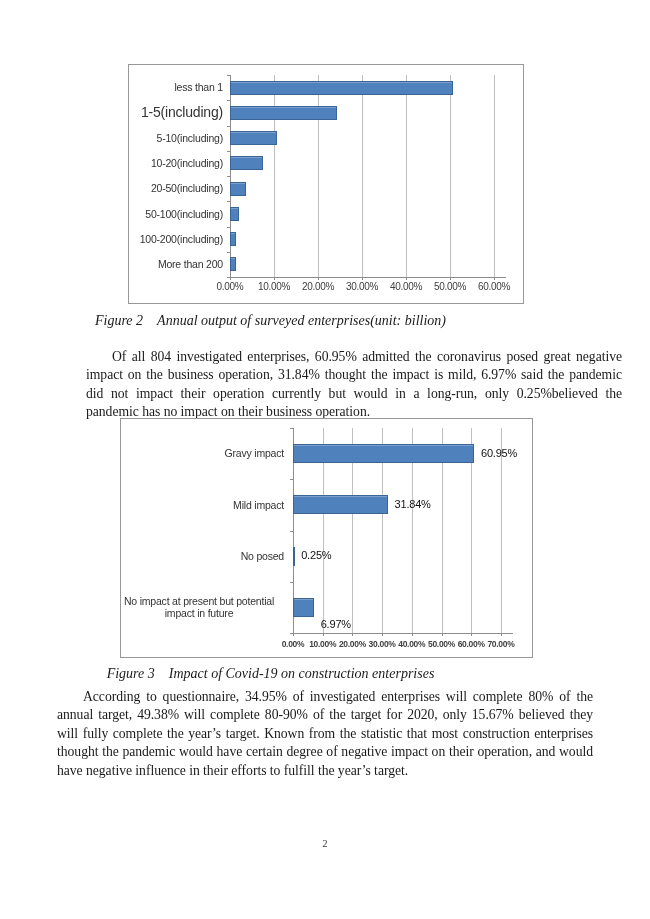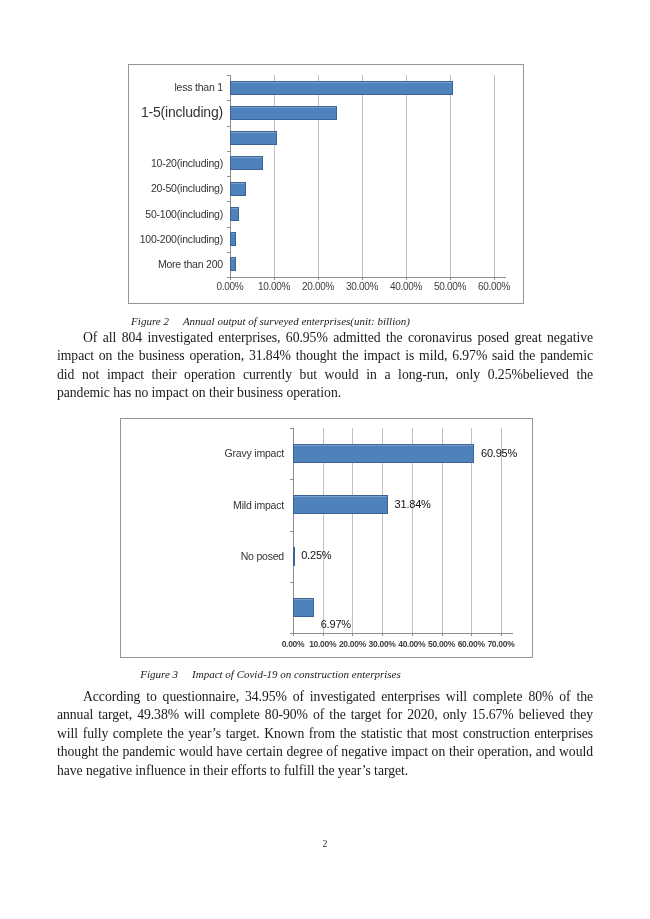--- a/index.html
+++ b/index.html
@@ -6,25 +6,25 @@
   .page {
     position:relative; width:650px; height:919px; background:#ffffff;
     font-family:"Liberation Serif", serif; color:#1a1a1a; overflow:hidden;
   }
   
   .body-text {
     position:absolute; left:57px; width:536px; margin:0;
     font-size:13.7px; line-height:18.4px; text-align:justify;
     text-indent:26px; letter-spacing:-0.05px;
   }
-  #para1 { top:329px; }
+  #para1 { top:348px;margin-left:29px; }
   #para2 { top:688px; }
   .caption {
     position:absolute; left:0; width:541px; text-align:center;
-    font-style:italic; font-size:11px; line-height:18px;
+    font-style:italic; font-size:14px; line-height:18px;
   }
   #cap2 { top:312px; }
   #cap3 { top:665px; }
   .cap-label { margin-right:14px; }
   .page-number {
     position:absolute; top:838px; left:0; width:650px; text-align:center;
     font-size:10px; color:#333;
   }
   
   .chart-box {
@@ -91,20 +91,21 @@
       <div class="cattick" style="left: 98px; top: 111px;"></div>
       <div class="cattick" style="left: 98px; top: 136.25px;"></div>
       <div class="cattick" style="left: 98px; top: 161.5px;"></div>
       <div class="cattick" style="left: 98px; top: 186.75px;"></div>
       <div class="cattick" style="left: 98px; top: 212px;"></div>
       <div class="bar" style="left: 101px; width: 222.64px; top: 15.625px; height: 14px;"></div>
       <div class="cat cat-0" style="right: 300px; width: 95px; top: 0.625px; font-size: 10.5px;">less than 1</div>
       <div class="bar" style="left: 101px; width: 106.92px; top: 40.875px; height: 14px;"></div>
       <div class="cat cat-1" style="right: 300px; width: 95px; top: 25.875px; font-size: 14px;">1-5(including)</div>
       <div class="bar" style="left: 101px; width: 46.64px; top: 66.125px; height: 14px;"></div>
+      <div class="cat cat-2" style="right: 300px; width: 95px; top: 51.125px; font-size: 10.5px;">5-10(including)</div>
       <div class="bar" style="left: 101px; width: 33px; top: 91.375px; height: 14px;"></div>
       <div class="cat cat-3" style="right: 300px; width: 95px; top: 76.375px; font-size: 10.5px;">10-20(including)</div>
       <div class="bar" style="left: 101px; width: 15.84px; top: 116.625px; height: 14px;"></div>
       <div class="cat cat-4" style="right: 300px; width: 95px; top: 101.625px; font-size: 10.5px;">20-50(including)</div>
       <div class="bar" style="left: 101px; width: 9.24px; top: 141.875px; height: 14px;"></div>
       <div class="cat cat-5" style="right: 300px; width: 95px; top: 126.875px; font-size: 10.5px;">50-100(including)</div>
       <div class="bar" style="left: 101px; width: 6.16px; top: 167.125px; height: 14px;"></div>
       <div class="cat cat-6" style="right: 300px; width: 95px; top: 152.125px; font-size: 10.5px;">100-200(including)</div>
       <div class="bar" style="left: 101px; width: 6.16px; top: 192.375px; height: 14px;"></div>
       <div class="cat cat-7" style="right: 300px; width: 95px; top: 177.375px; font-size: 10.5px;">More than 200</div>
@@ -150,20 +151,21 @@
       <div class="bar" style="left: 172px; width: 181.022px; top: 25.125px; height: 19px;"></div>
       <div class="cat cat-0" style="right: 248px; width: 170px; top: 12.625px; font-size: 10.5px;">Gravy impact</div>
       <div class="datalabel" style="left: 360.022px; top: 27.625px; text-align: right;">60.95%</div>
       <div class="bar" style="left: 172px; width: 94.5648px; top: 76.375px; height: 19px;"></div>
       <div class="cat cat-1" style="right: 248px; width: 170px; top: 63.875px; font-size: 10.5px;">Mild impact</div>
       <div class="datalabel" style="left: 273.565px; top: 78.875px; text-align: right;">31.84%</div>
       <div class="bar" style="left: 172px; width: 1.2px; top: 127.625px; height: 19px;"></div>
       <div class="cat cat-2" style="right: 248px; width: 170px; top: 115.125px; font-size: 10.5px;">No posed</div>
       <div class="datalabel" style="left: 180.2px; top: 130.125px;">0.25%</div>
       <div class="bar" style="left: 172px; width: 20.7009px; top: 178.875px; height: 19px;"></div>
+      <div class="cat cat-3" style="right: 248px; width: 170px; top: 166.375px; font-size: 10.5px;">No impact at present but potential impact in future</div>
       <div class="datalabel" style="left: 199.701px; top: 199px;">6.97%</div>
     </div>
 
   <div id="cap3" class="caption">
     <span class="cap-label">Figure 3</span><span class="cap-title">Impact of Covid-19 on construction enterprises</span>
   </div>
 
   <p id="para2" class="body-text">According to questionnaire, 34.95% of investigated enterprises will complete 80% of the annual target, 49.38% will complete 80-90% of the target for 2020, only 15.67% believed they will fully complete the year’s target. Known from the statistic that most construction enterprises thought the pandemic would have certain degree of negative impact on their operation, and would have negative influence in their efforts to fulfill the year’s target.</p>
 
   <div class="page-number">2</div>

